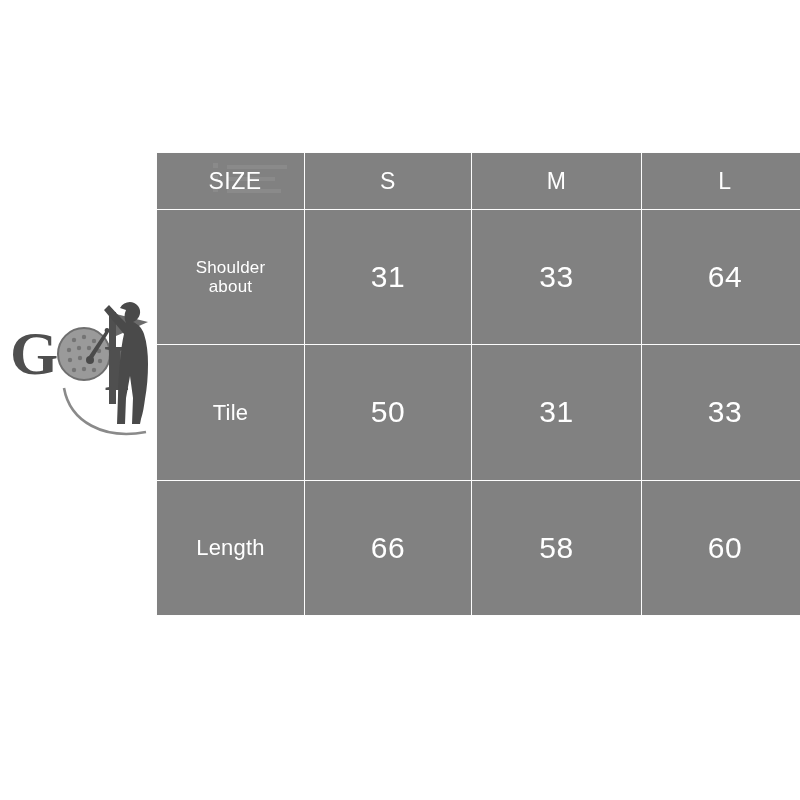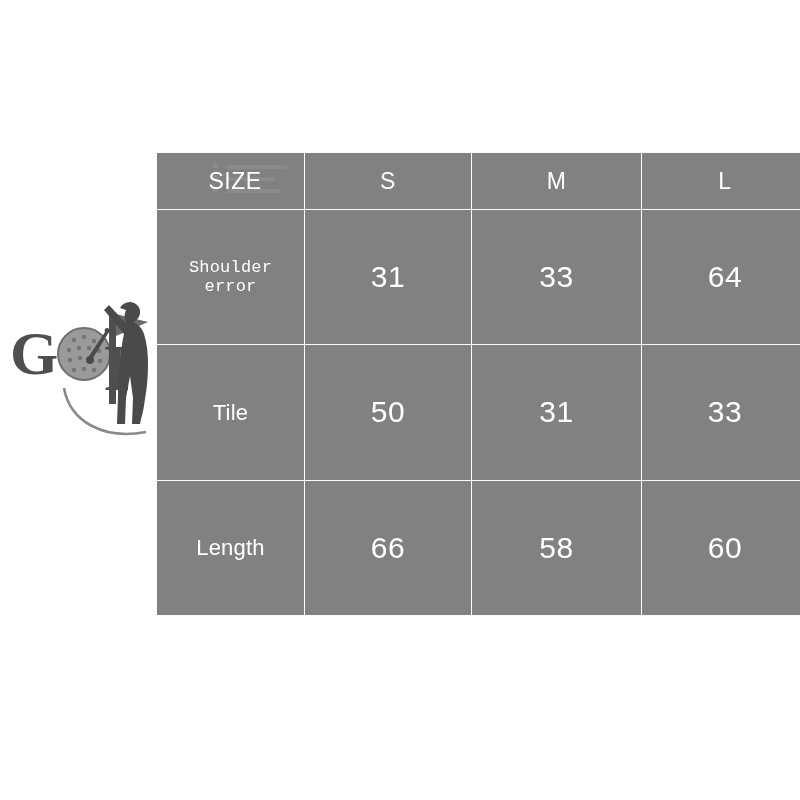--- a/index.html
+++ b/index.html
@@ -80,21 +80,20 @@
   }
   .row-label {
     font-size: 22px;
     color: #ebebeb;
     line-height: 1.08;
     letter-spacing: 0.2px;
   }
   .row-label.small {
     font-size: 17px;
     line-height: 1.12;
-    font-family: Liberation Mono, monospace;
   }
   .val {
     font-size: 30px;
     color: #ffffff;
     letter-spacing: 0.5px;
   }
 
   
   .watermark {
     position: absolute;
@@ -193,21 +192,21 @@
         </th>
         <th class="hdr-col">S</th>
         <th class="hdr-col">M</th>
         <th class="hdr-col">L</th>
       </tr>
     </thead>
     <tbody>
       <tr class="body-row">
         <td class="row-label small">
             <div>Shoulder</div>
-            <div>error</div>
+            <div>about</div>
           </td>
         <td class="val">31</td>
         <td class="val">33</td>
         <td class="val">64</td>
       </tr>
       <tr class="body-row">
         <td class="row-label">Tile</td>
         <td class="val">50</td>
         <td class="val">31</td>
         <td class="val">33</td>

